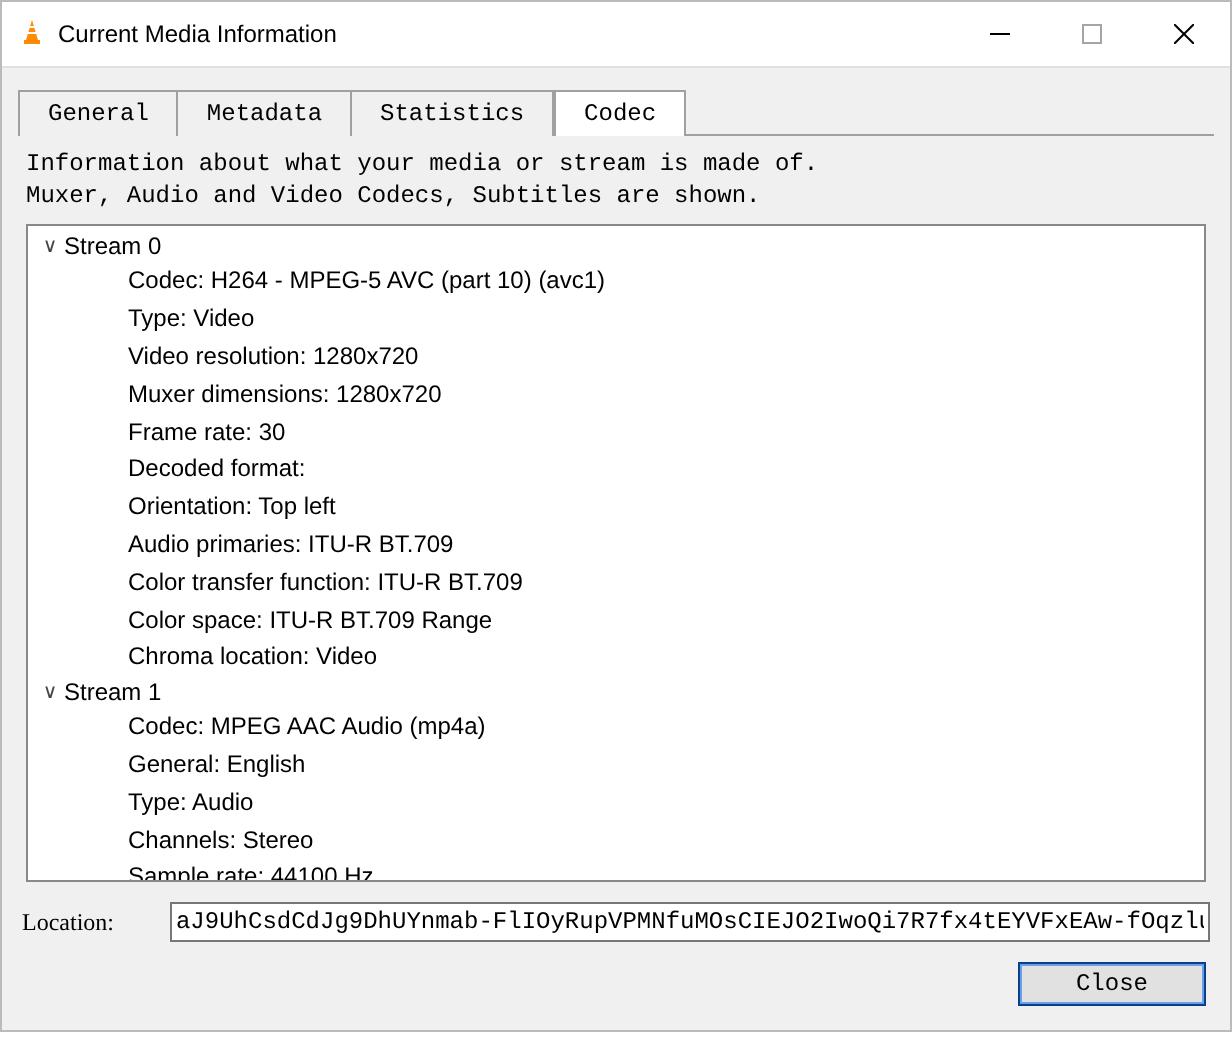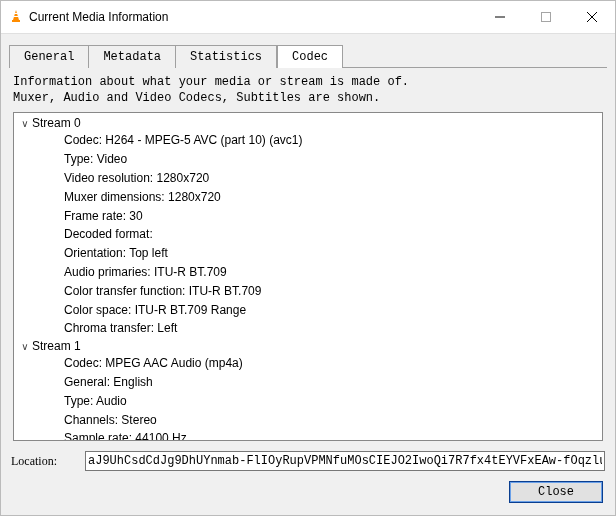--- a/index.html
+++ b/index.html
@@ -81,21 +81,21 @@
     <div class="prop">Codec: H264 - MPEG-5 AVC (part 10) (avc1)</div>
     <div class="prop">Type: Video</div>
     <div class="prop">Video resolution: 1280x720</div>
     <div class="prop">Muxer dimensions: 1280x720</div>
     <div class="prop">Frame rate: 30</div>
     <div class="prop">Decoded format:</div>
     <div class="prop">Orientation: Top left</div>
     <div class="prop">Audio primaries: ITU-R BT.709</div>
     <div class="prop">Color transfer function: ITU-R BT.709</div>
     <div class="prop">Color space: ITU-R BT.709 Range</div>
-    <div class="prop">Chroma transfer: Left</div>
+    <div class="prop">Chroma location: Video</div>
 
     <div class="stream-row">
       <span class="caret">∨</span>
       <span class="stream-label">Stream 1</span>
     </div>
     <div class="prop">Codec: MPEG AAC Audio (mp4a)</div>
     <div class="prop">General: English</div>
     <div class="prop">Type: Audio</div>
     <div class="prop">Channels: Stereo</div>
     <div class="prop">Sample rate: 44100 Hz</div>

